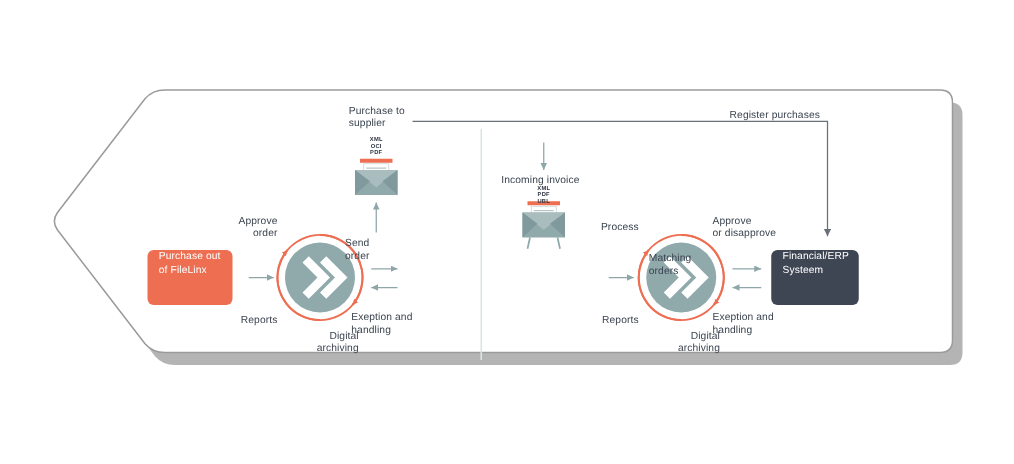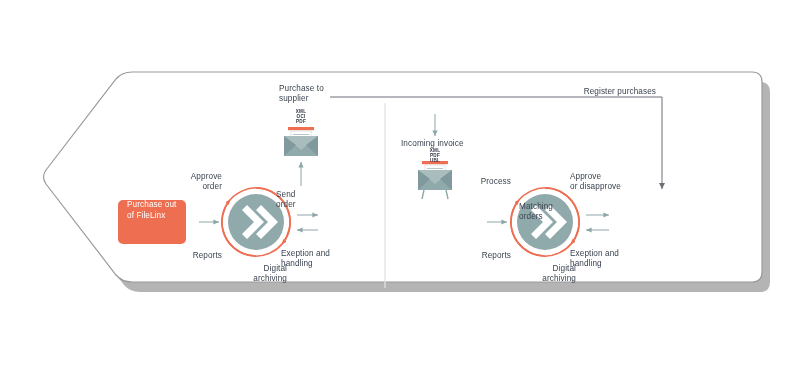--- a/index.html
+++ b/index.html
@@ -123,20 +123,24 @@
     <line x1="586" y1="215" x2="609" y2="215" stroke="#8fa6a9" stroke-width="1" marker-end="url(#ah)"></line>
     <line x1="609" y1="230" x2="586" y2="230" stroke="#8fa6a9" stroke-width="1" marker-end="url(#ah)"></line>
   </svg>
 
   <div class="node orange" style="left:118px;top:200px;width:68px;height:44px;">
     <span>Purchase out
 of FileLinx</span>
   </div>
 
 
+  <div class="node dark" style="left:617px;top:200px;width:70px;height:44px;">
+    <span>Financial/ERP
+Systeem</span>
+  </div>
 
   <div class="lbl" style="left:279px;top:84px;width:62px;">Purchase to
 supplier</div>
 
   <div class="fmt" style="left:286px;top:109px;width:30px;">XML
 OCI
 PDF</div>
 
   <div class="lbl" style="left:556px;top:87px;width:100px;text-align:right;">Register purchases</div>
 

